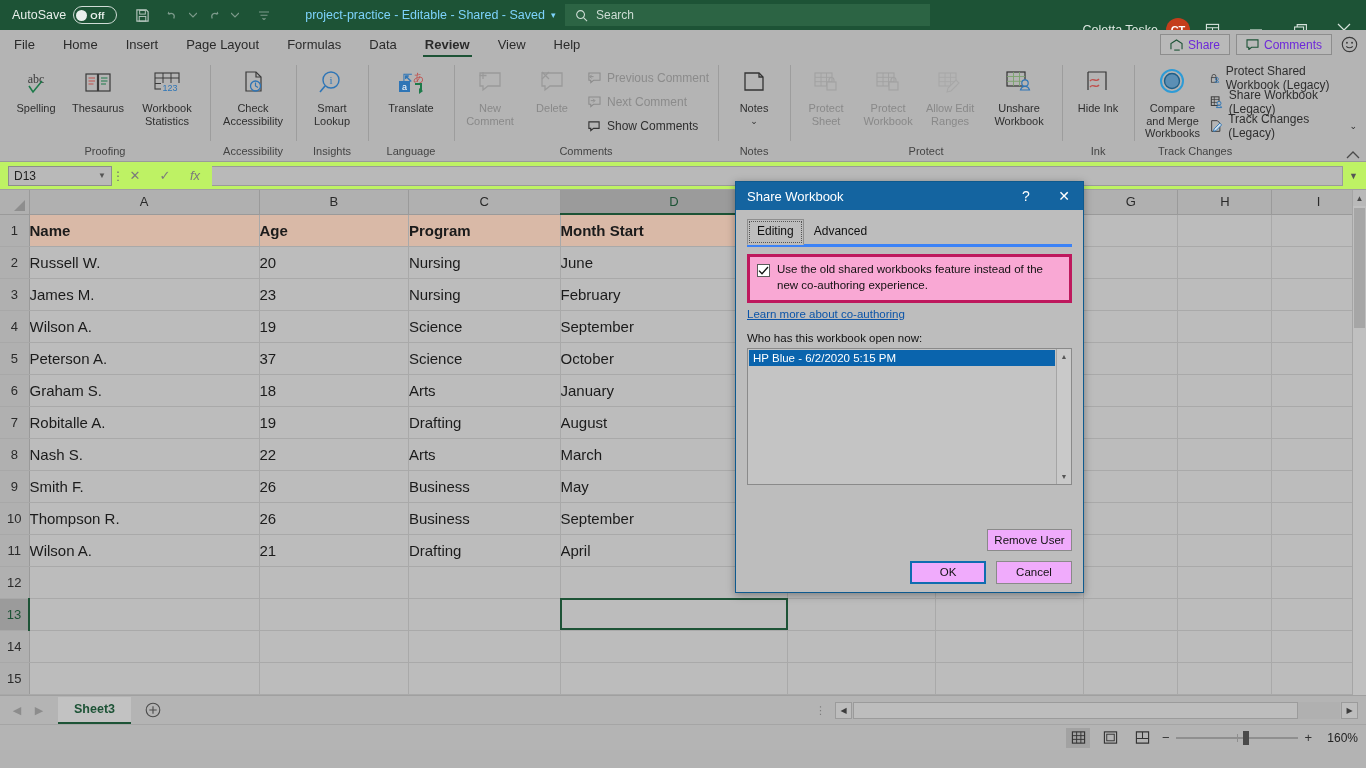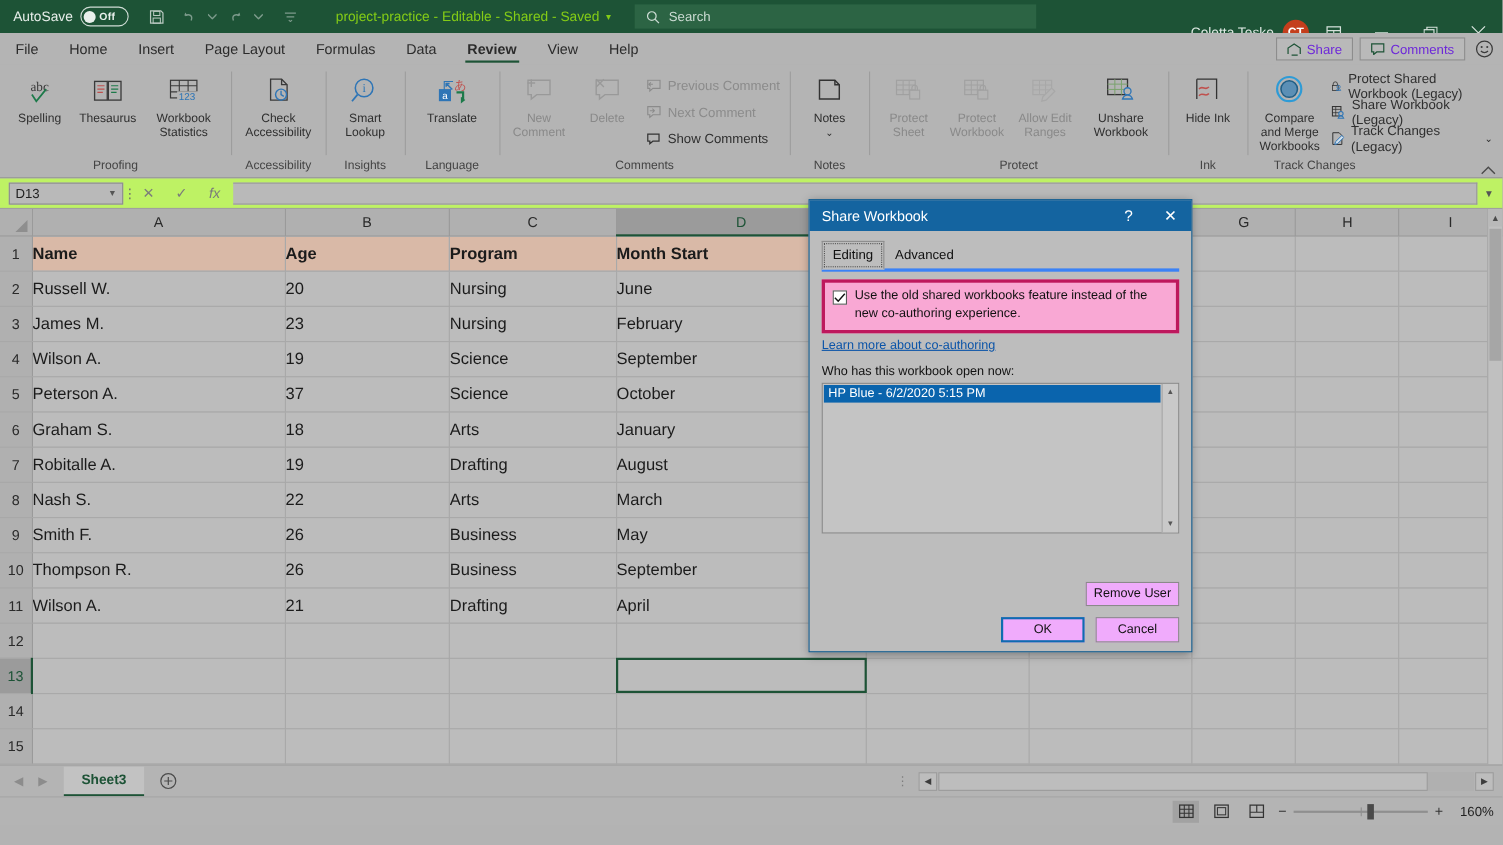--- a/index.html
+++ b/index.html
@@ -26,23 +26,23 @@
     padding: 0 2px; gap: 3px;
   }
   .toggle .knob { width: 11px; height: 11px; border-radius: 50%; background: #e9f0ec; }
   .toggle .off { font-size: 9.5px; font-weight: bold; color: #e9f0ec; letter-spacing: .3px; }
   .tb-icon {
     width: 30px; height: 28px; display: flex; align-items: center; justify-content: center;
     color: #b9c9c1;
   }
   .tb-icon.dim { color: #7d9b8c; }
   .qat { display: flex; align-items: center; margin-left: 10px; }
-  .doc-title { margin-left: 26px; font-size: 12.5px; color: #84cc16; white-space: nowrap; }
+  .doc-title { margin-left: 26px; font-size: 12.5px; color: #7dd3fc; white-space: nowrap; }
   .search-wrap {
-    position: absolute; left: 577px; top: 4px;
+    position: absolute; left: 565px; top: 4px;
     width: 365px; height: 22px; background: #2c6444;
     display: flex; align-items: center; gap: 8px; padding-left: 10px;
   }
   .search-wrap .ph { color: #cddcd4; font-size: 12px; }
   .right-title { position: absolute; right: 0; top: 15px; height: 30px; display: flex; align-items: center; }
   .user-name { font-size: 12.5px; color: #dde8e2; margin-right: 8px; }
   .avatar {
     width: 24px; height: 24px; border-radius: 50%; background: #c43e1c;
     color: #fff; font-size: 11px; font-weight: bold;
     display: flex; align-items: center; justify-content: center;

